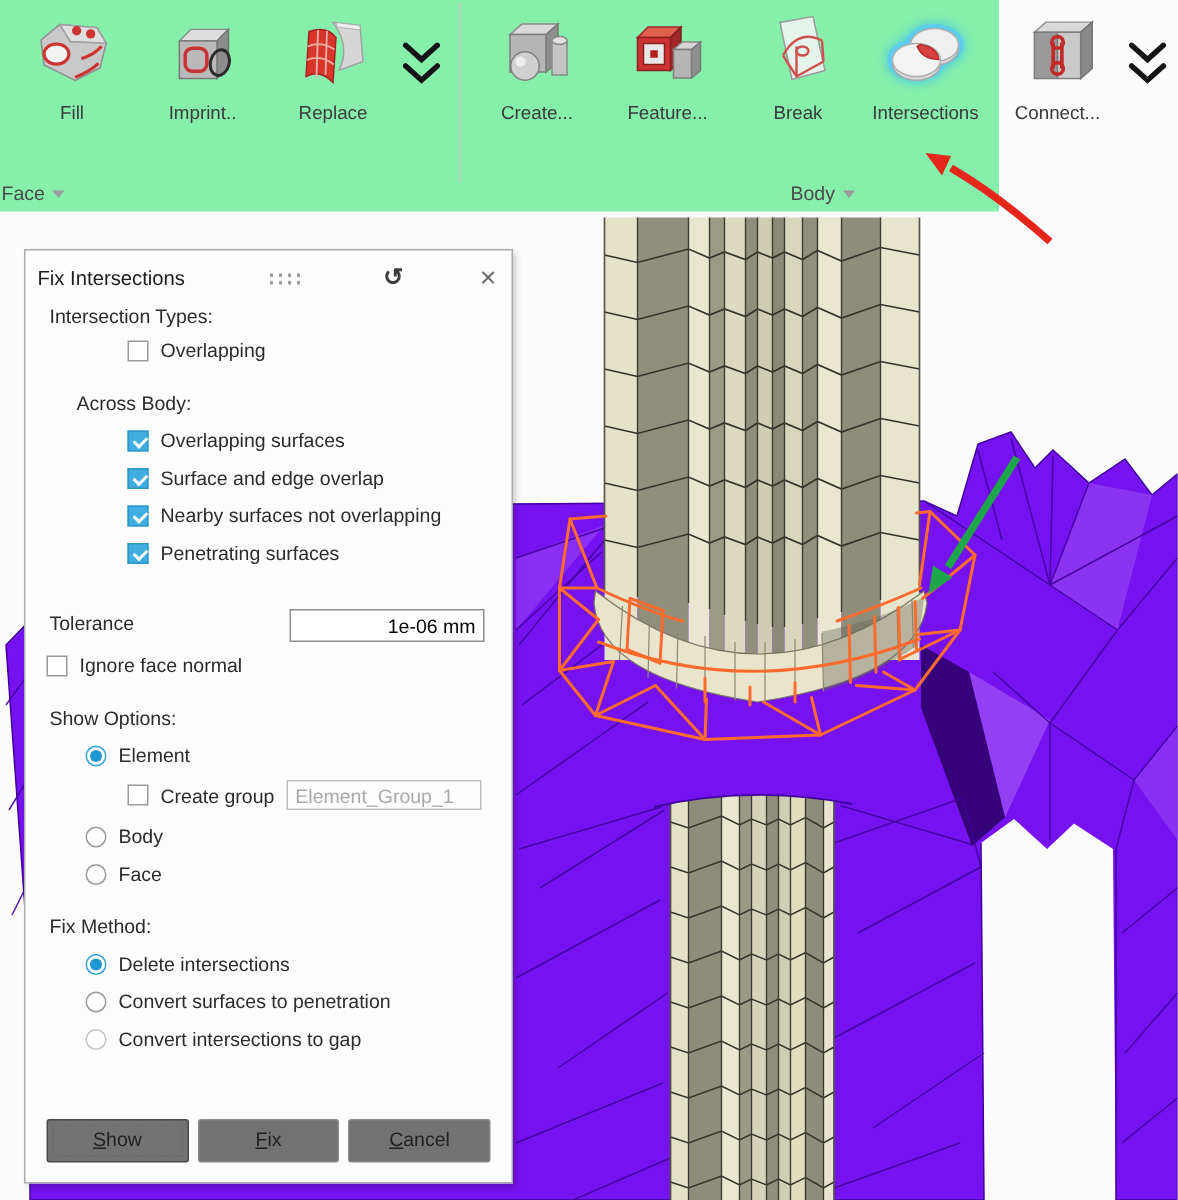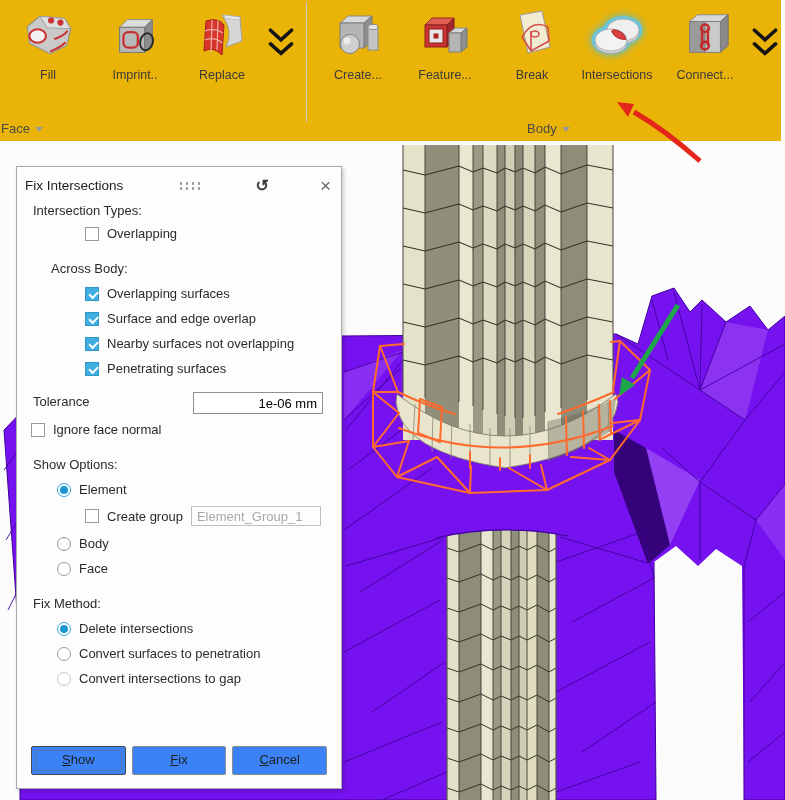--- a/index.html
+++ b/index.html
@@ -2,21 +2,21 @@
 <html><head>
 <meta charset="utf-8">
 <style>
   html,body{margin:0;padding:0;}
   body{
     width:785px;height:800px;position:relative;overflow:hidden;
     background:#fcfcfc;font-family:"Liberation Sans",sans-serif;color:#2b2b2b;
     -webkit-font-smoothing:antialiased;
   }
   
-  .ribbon{position:absolute;top:0;left:0;width:781px;height:141px;background:#eab308;z-index:3;}
+  .ribbon{position:absolute;top:0;left:0;width:666px;height:141px;background:#86efac;z-index:3;}
   .ritem{position:absolute;top:4px;width:84px;text-align:center;cursor:default;}
   .ricon{width:64px;height:62px;margin:0 auto;display:flex;align-items:center;justify-content:center;}
   .ricon.glow{filter:drop-shadow(0 0 4px #35c0f5);}
   .rlabel{font-size:12.5px;color:#3a3a3a;margin-top:2px;white-space:nowrap;}
   .vdivider{position:absolute;left:306px;top:2px;width:1px;height:120px;background:#c9c9c9;}
   .chev{position:absolute;top:26px;width:30px;height:38px;}
   .grouplabel{position:absolute;top:121px;font-size:13px;color:#4a4a4a;white-space:nowrap;}
   .grouplabel .tri{display:inline-block;margin-left:5px;width:0;height:0;border-left:4px solid transparent;border-right:4px solid transparent;border-top:5px solid #9a9a9a;vertical-align:middle;}
   
   .scene{position:absolute;top:0;left:0;z-index:1;}
@@ -38,25 +38,25 @@
   .ind1{margin-left:16px}.ind2{margin-left:34px}.ind3{margin-left:68px}.indr{margin-left:40px}
   .sec{margin-top:20px;text-align:right;}
   .cb{width:14px;height:14px;border:1px solid #9a9a9a;background:#fff;margin-right:8px;flex:none;position:relative;box-sizing:border-box;}
   .cb.checked{background:#41aee1;border-color:#2f97c8;}
   .cb.checked::after{content:"";position:absolute;left:2.5px;top:3px;width:7px;height:3.5px;border-left:2px solid #fff;border-bottom:2px solid #fff;transform:rotate(-45deg);}
   .rb{width:14px;height:14px;border:1px solid #9a9a9a;border-radius:50%;background:#fff;margin-right:8px;flex:none;position:relative;box-sizing:border-box;}
   .rb.sel{border-color:#35a4d8;}
   .rb.sel::after{content:"";position:absolute;left:2px;top:2px;width:8px;height:8px;border-radius:50%;background:#1e96d2;}
   .rb.dis{border-color:#c5c5c5;}
   .dis-lbl{color:#a8a8a8;text-align:center;}
-  .tol-row{position:relative;margin-top:18px;height:22px;}
+  .tol-row{position:relative;margin-top:32px;height:22px;}
   .tol-input{position:absolute;right:18px;top:-2px;width:118px;height:20px;border:1px solid #8f8f8f;font-size:13px;text-align:right;padding:0 5px;font-family:"Liberation Sans",sans-serif;background:#fff;}
   .grp-input{width:118px;height:18px;border:1px solid #c0c0c0;color:#a9a9a9;font-size:13px;padding:0 5px;margin-left:8px;font-family:"Liberation Sans",sans-serif;background:#fdfdfd;}
   .btnrow{position:absolute;left:14px;right:14px;bottom:13px;display:flex;gap:6px;}
-  .btn{flex:1;height:27px;background:#3b82f6;border:1px solid #8a8a8a;border-radius:2px;font-size:13px;color:#1f1f1f;text-align:center;line-height:25px;font-family:"Liberation Sans",sans-serif;}
+  .btn{flex:1;height:27px;background:#737373;border:1px solid #8a8a8a;border-radius:2px;font-size:13px;color:#1f1f1f;text-align:center;line-height:25px;font-family:"Liberation Sans",sans-serif;}
   .btn::first-letter{text-decoration:underline;}
   .btn.default{border:1px solid #4a4a4a;outline:1px dotted #6a6a6a;outline-offset:-5px;}
 </style>
 </head>
 <body>
 
 <svg class="scene" width="785" height="800">
 
   <g>
     <path d="M20,652 L4,430 L60,372 L165,344 L340,336 L616,334 L638,344 L652,296 L674,288 L690,312 L702,300 L726,322 L750,306 L768,330 L785,316 L785,800 L20,800 Z" fill="#7612ef" stroke="#40009e" stroke-width="1"></path>

